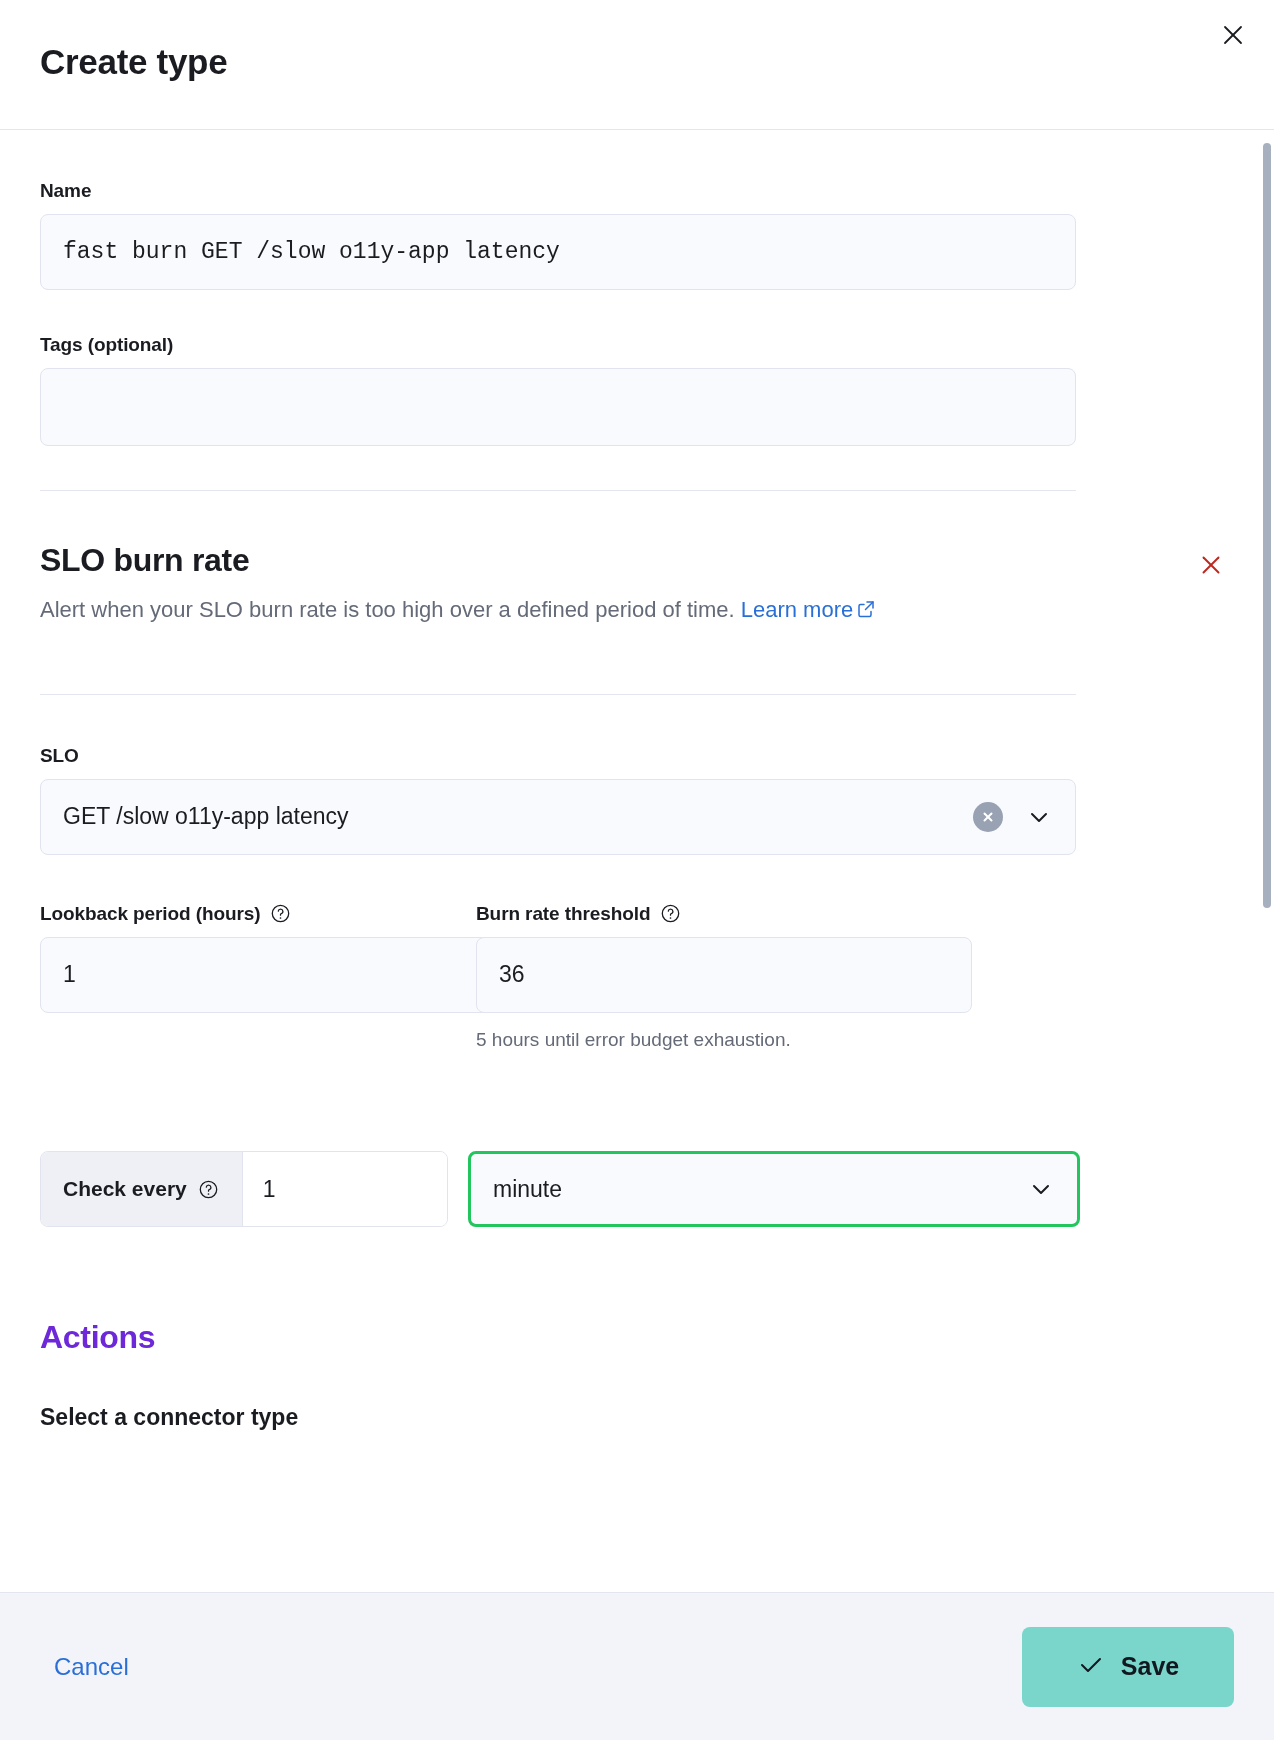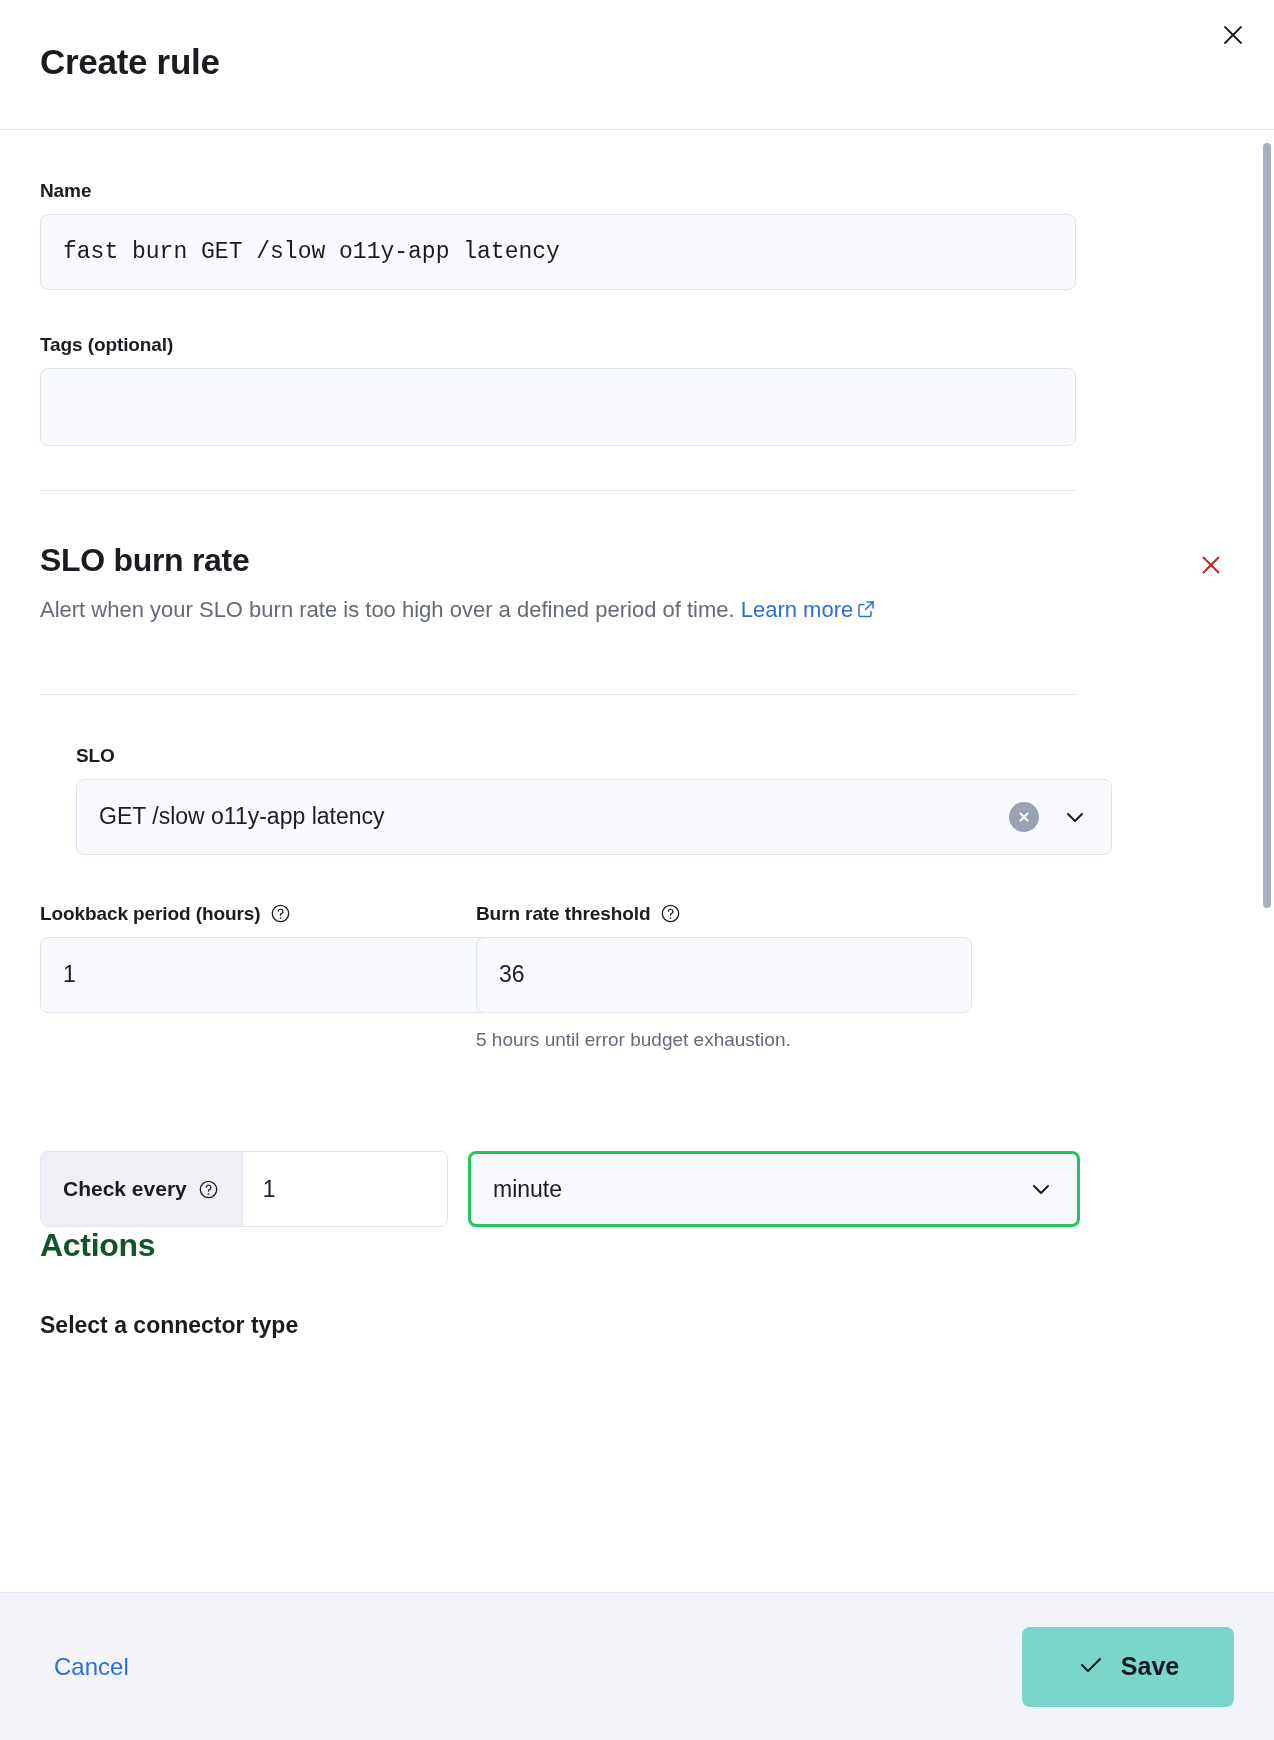--- a/index.html
+++ b/index.html
@@ -315,21 +315,22 @@
   .unit-value {
     font-size: 23px;
     color: #1a1c21;
     flex: 1 1 auto;
   }
 
   
   .actions-title {
     font-size: 32px;
     font-weight: 700;
-    color: #14532d;
+    color: #6d28d9;
+    margin-top: 92px;
     letter-spacing: -0.3px;
   }
   .connector-title {
     font-size: 23px;
     font-weight: 700;
     color: #1a1c21;
     margin-top: 48px;
   }
 
   
@@ -371,21 +372,21 @@
     font-weight: 700;
     color: #12181f;
   }
 </style>
 </head>
 <body>
 
 <div class="flyout">
 
   <div class="flyout-header">
-    <div class="flyout-title">Create rule</div>
+    <div class="flyout-title">Create type</div>
     <button class="close-btn">
       <span>
         <svg width="24" height="24" viewBox="0 0 24 24" fill="none" stroke="#1a1c21" stroke-width="1.8" stroke-linecap="round">
           <line x1="4" y1="4" x2="20" y2="20"></line>
           <line x1="20" y1="4" x2="4" y2="20"></line>
         </svg>
       </span>
     </button>
   </div>
 
@@ -423,21 +424,21 @@
             <path d="M11 3h6v6"></path>
             <path d="M17 3l-7.5 7.5"></path>
             <path d="M15 12.5V16a1.5 1.5 0 0 1-1.5 1.5h-9A1.5 1.5 0 0 1 3 16V7a1.5 1.5 0 0 1 1.5-1.5H8"></path>
           </svg>
         </span>
       </div>
     </div>
 
     <div class="section-divider"></div>
 
-    <div style="margin-top:50px;margin-left:36px;">
+    <div style="margin-top:50px;">
       <label class="field-label">SLO</label>
       <div class="combo-wrap">
         <div class="combo-box">
           <span class="combo-value">GET /slow o11y-app latency</span>
           <button class="combo-clear">
             <svg width="16" height="16" viewBox="0 0 16 16" fill="none" stroke="#ffffff" stroke-width="2" stroke-linecap="round">
               <line x1="4.5" y1="4.5" x2="11.5" y2="11.5"></line>
               <line x1="11.5" y1="4.5" x2="4.5" y2="11.5"></line>
             </svg>
           </button>

